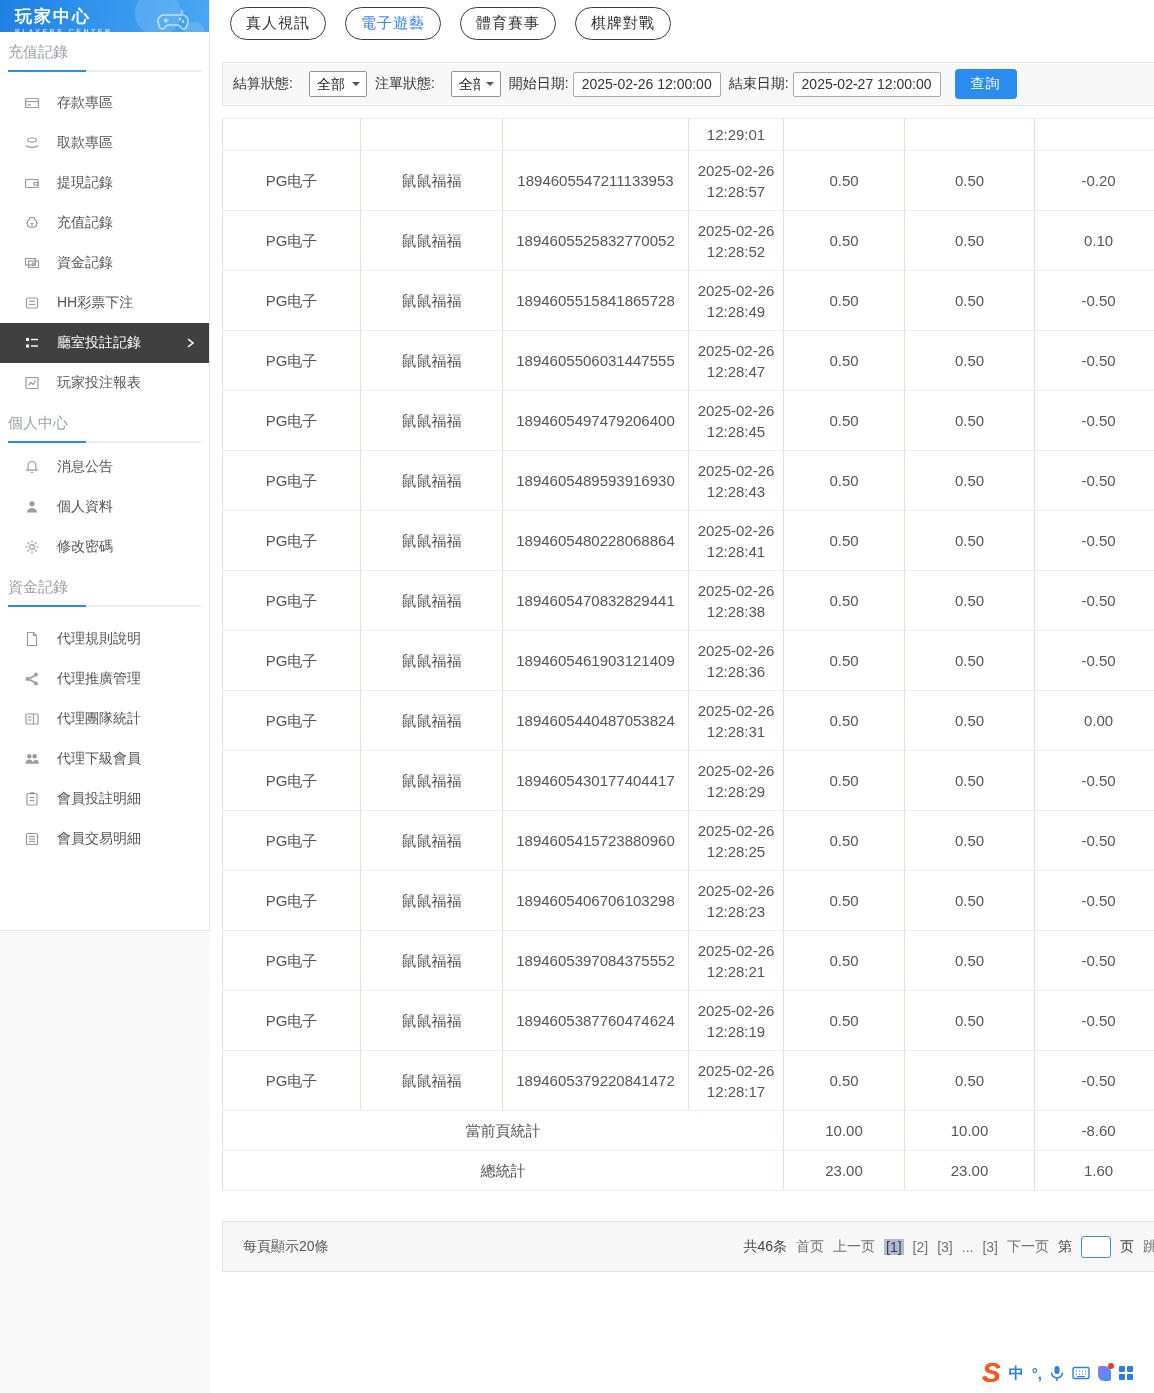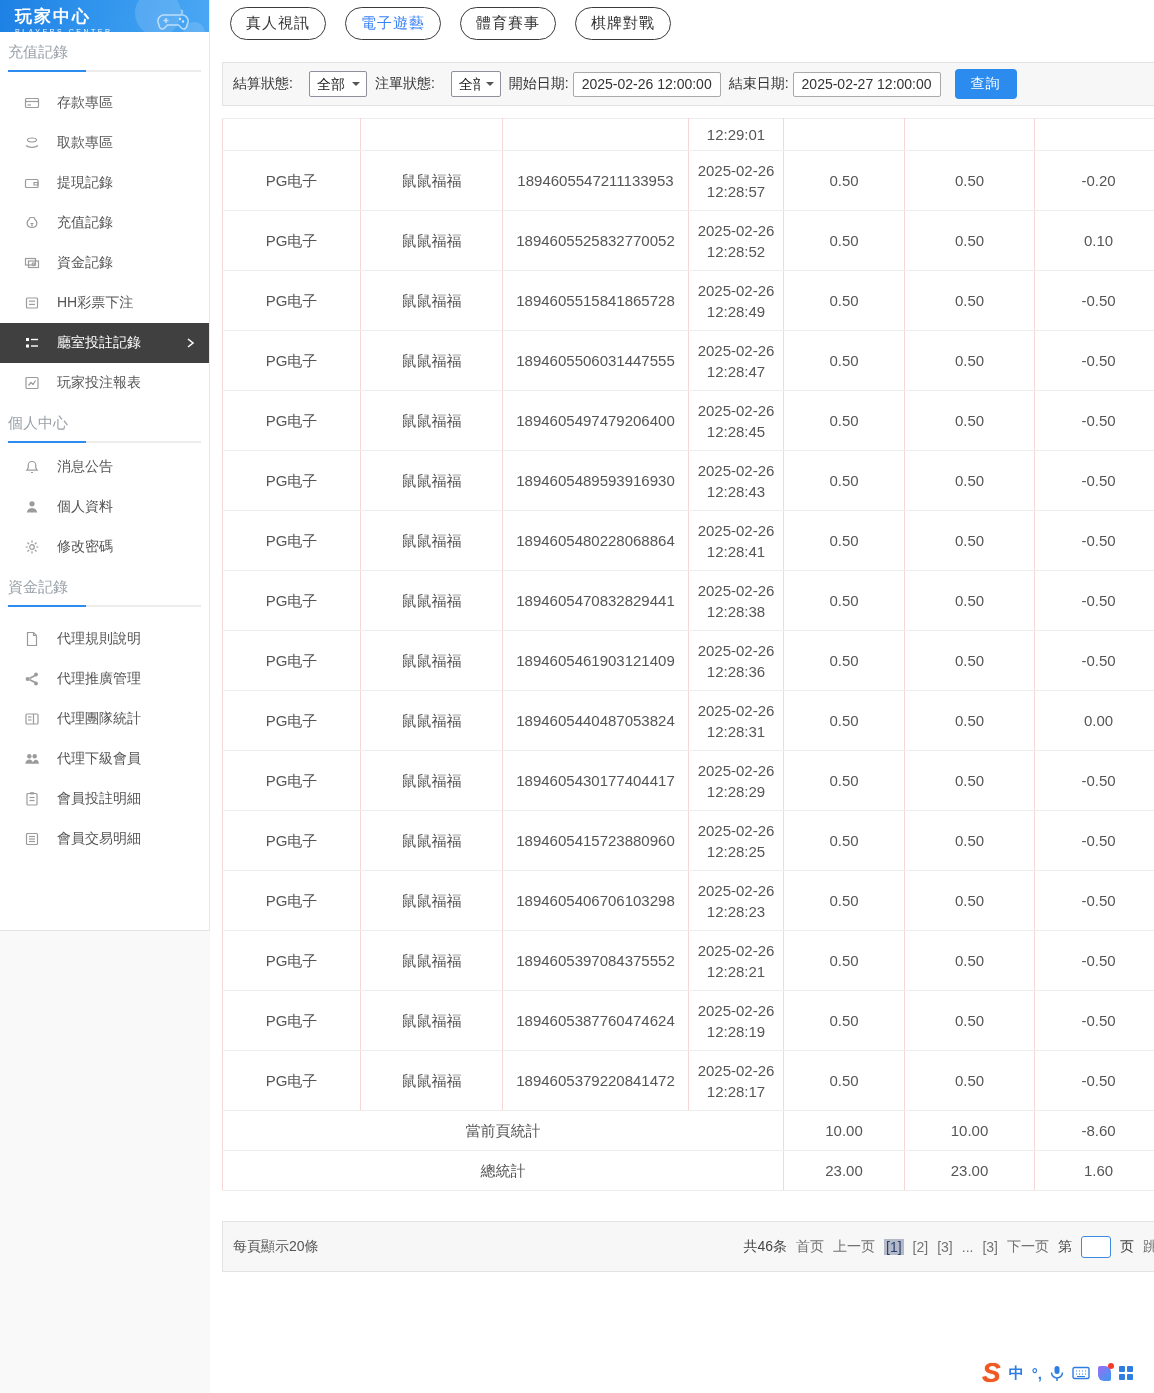--- a/index.html
+++ b/index.html
@@ -61,21 +61,21 @@
   .bet-table td { border-left:1px solid #f5d7d7; border-right:1px solid #f5d7d7;
     border-top:1px solid #ededed; border-bottom:1px solid #ededed;
     text-align:center; vertical-align:middle; padding:0; line-height:21px; }
   .bet-table tr.datarow td { height:60px; }
   .bet-table tr.partial td { height:32px; }
   .bet-table tr.summary td { height:40px; }
 
   
   .pager { position:absolute; left:222px; top:1221px; width:940px; height:51px; background:#f7f7f8;
     border:1px solid #e3e3e3; display:flex; align-items:center; font-size:14px; color:#555; }
-  .pager-left { margin-left:10px;text-align:right; }
+  .pager-left { margin-left:20px;text-align:right; }
   .pager-right { position:absolute; right:-10px; display:flex; align-items:center; gap:9px; white-space:nowrap; }
   .pg-link { color:#737373; cursor:pointer; text-decoration:none; }
   .pg-current { background:#b3b9c6; color:#2c3f72; padding:0 2px; cursor:default; }
   .pg-text { color:#444; }
   .jump-input { width:30px; height:22px; border:1px solid #3e8ae0; border-radius:3px; background:#fff; font-size:13px; text-align:center; }
 
   
   .ime-bar { position:absolute; left:982px; top:1358px; display:flex; align-items:center; gap:8px; }
   .sogou-s { font-size:28px; font-weight:bold; font-style:italic; color:#f25822; line-height:30px;
     text-shadow:0 0 1px #d84a15; cursor:pointer; }

